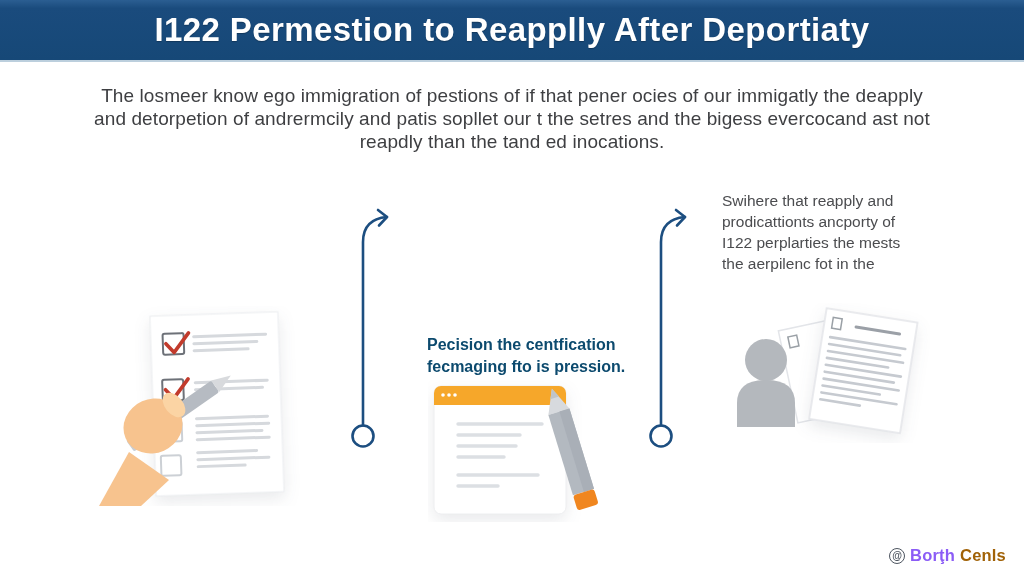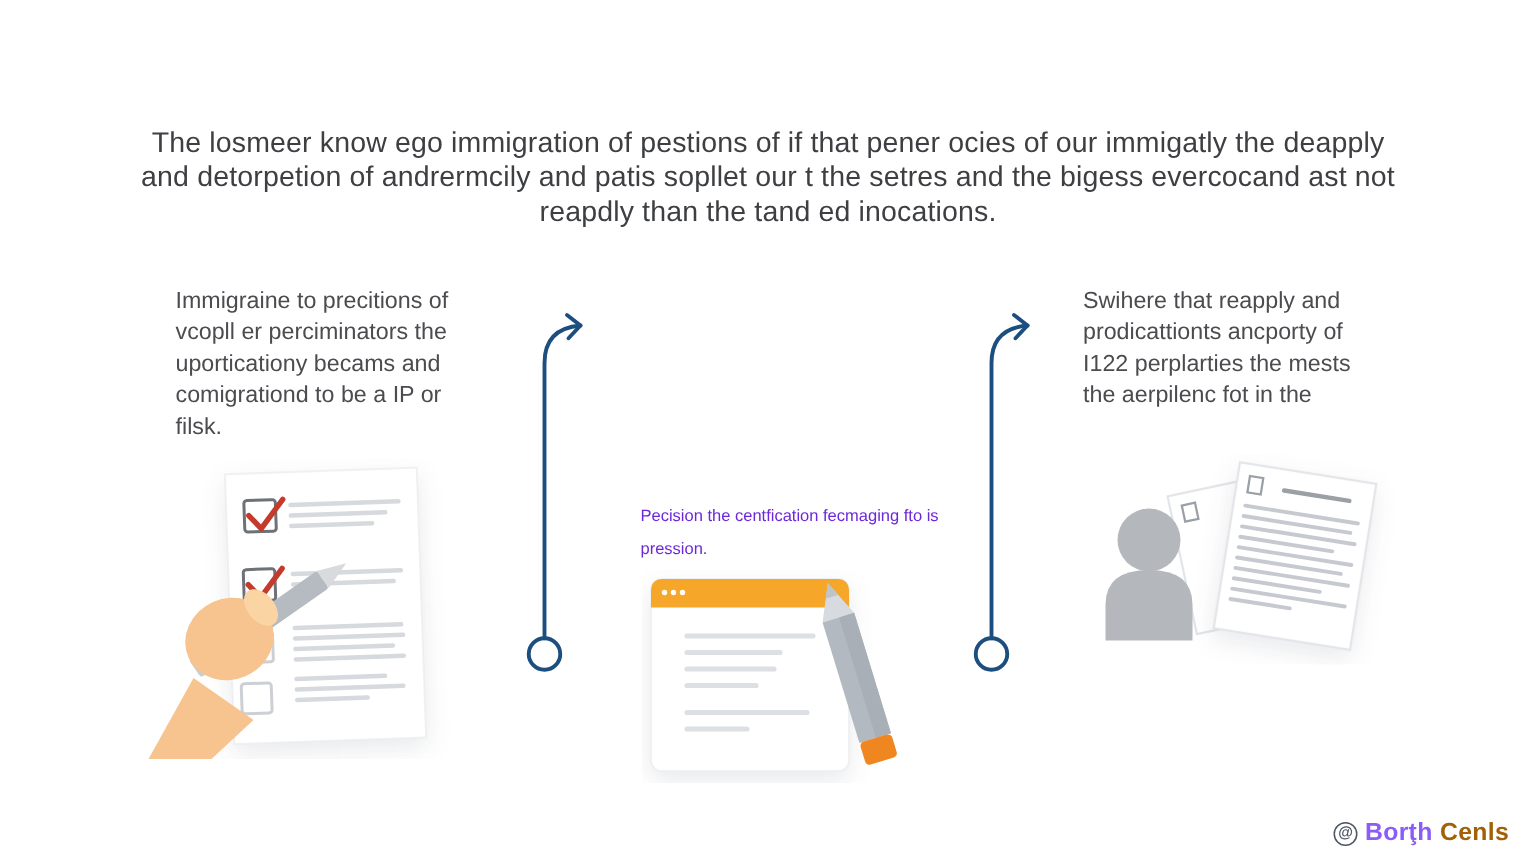--- a/index.html
+++ b/index.html
@@ -40,22 +40,23 @@
     position: absolute;
     font-size: 15.5px;
     line-height: 21px;
     color: #4b4c4f;
   }
   .step-1 { left: 117px; top: 190px; width: 208px; }
   .step-2 { left: 427px; top: 190px; width: 208px; }
   .step-3 { left: 722px; top: 190px; width: 200px; }
   .caption-mid {
     position: absolute; left: 427px; top: 334px; width: 218px;
-    font-size: 11px; line-height: 21.5px;
-    color: #6d28d9;
+    font-size: 16px; line-height: 21.5px;
+    color: #0c4a6e;
+    font-weight: bold;
   }
   .caption-right {
     position: absolute; left: 722px; top: 437px; width: 190px;
     font-size: 15.5px; line-height: 21px;
     color: #4b4c4f;
   }
   .connector { position: absolute; }
   .connector-1 { left: 341px; top: 204px; }
   .connector-2 { left: 639px; top: 204px; }
   .illus { position: absolute; }
@@ -78,24 +79,26 @@
     line-height: 1;
   }
   .logo-primary { color: #8b5cf6; letter-spacing: 0.2px; }
   .logo-accent { color: #a16207; letter-spacing: 0.2px; }
 </style>
 </head>
 <body>
 
 <div class="slide">
 
+  <div class="header">
+    <h1>I122 Permestion to Reapplly After Deportiaty</h1>
+  </div>
 
   <p class="intro">The losmeer know ego immigration of pestions of if that pener ocies of our immigatly the deapply and detorpetion of andrermcily and patis sopllet our t the setres and the bigess evercocand ast not reapdly than the tand ed inocations.</p>
 
-  <p class="step-text step-1">Immigraine to precitions of vcopll er perciminators the uporticationy becams and comigrationd to be a IP or filsk.</p>
   <p class="step-text step-3">Swihere that reapply and prodicattionts ancporty of I122 perplarties the mests the aerpilenc fot in the</p>
 
   <svg class="connector connector-1" width="58" height="248" viewBox="0 0 58 248">
     <g fill="none" stroke="#1c4e80" stroke-width="2.6" stroke-linecap="round">
       <circle cx="22" cy="232" r="10.5" fill="#ffffff"></circle>
       <path d="M22 221.5 L22 38 Q22 15 46 13"></path>
       <path d="M46 13 l-9 -7 M46 13 l-8 8.5"></path>
     </g>
   </svg>
 

